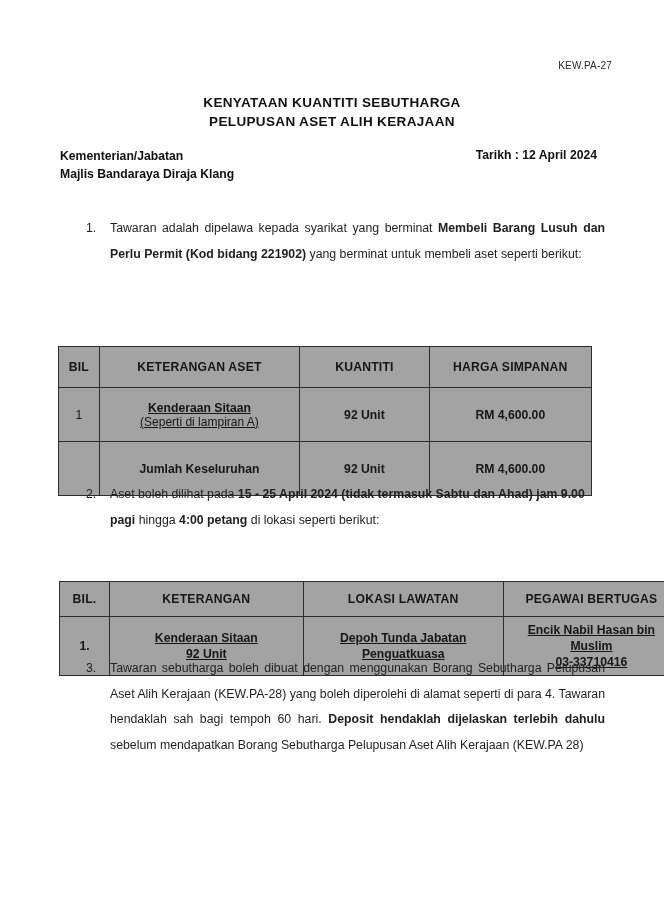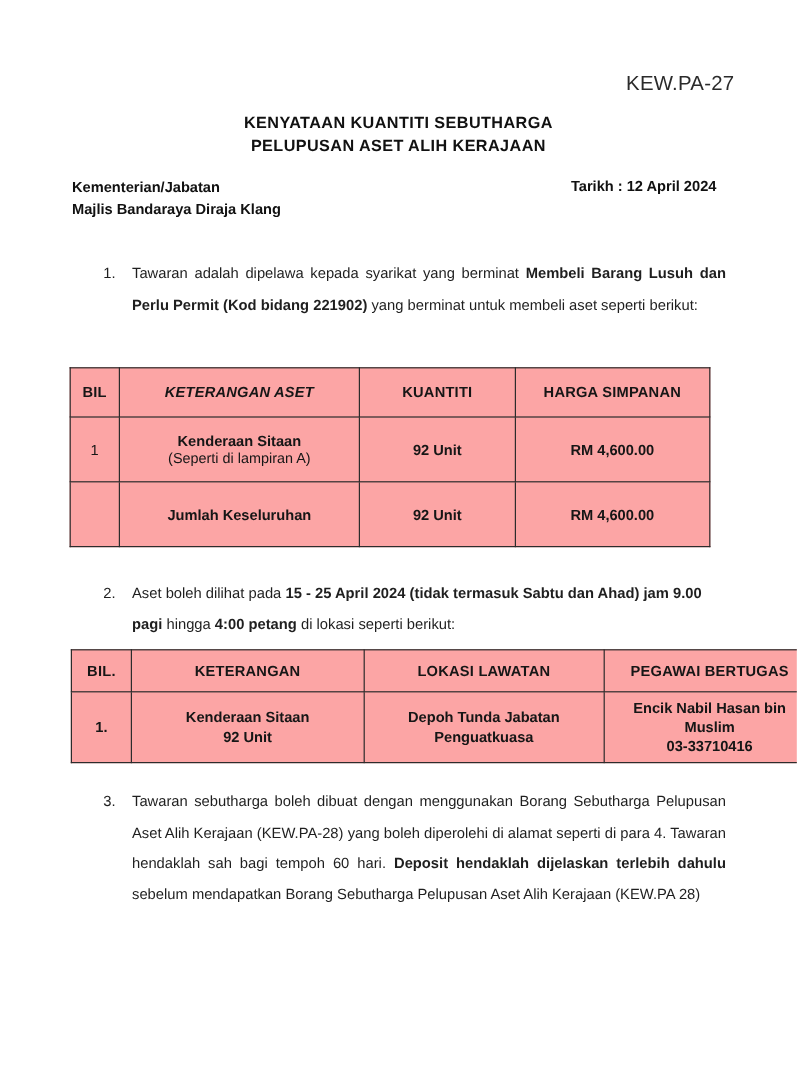--- a/index.html
+++ b/index.html
@@ -23,21 +23,21 @@
     height: 900px;
     box-sizing: border-box;
     padding: 0;
   }
 
   
   .form-code {
     position: absolute;
     top: 60px;
     right: 52px;
-    font-size: 17px;
+    font-size: 10px;
     letter-spacing: 0.2px;
     color: #2b2b2b;
   }
 
   
   .doc-title {
     position: absolute;
     top: 93px;
     left: 0;
     width: 664px;
@@ -100,21 +100,22 @@
   .para b { font-weight: bold; }
 
   #para1 { top: 216px; }
   #para2 { top: 482px; }
   #para3 { top: 656px; }
 
   
   table.doc-table {
     position: absolute;
     border-collapse: collapse;
-    background: #fca5a5;
+    background: #a3a3a3;
+    margin-top: 40px;
   }
   table.doc-table th,
   table.doc-table td {
     border: 1px solid #2c2c2c;
     text-align: center;
     vertical-align: middle;
     color: #161616;
     padding: 2px 3px;
   }
   table.doc-table th {
@@ -133,40 +134,40 @@
     font-size: 12px;
   }
 
   
   #table-assets {
     top: 306px;
     left: 58px;
     width: 534px;
   }
   #table-assets .c-bil   { width: 35px;  }
-  #table-assets .c-desc  { width: 205px; font-style: italic; }
+  #table-assets .c-desc  { width: 205px; }
   #table-assets .c-qty   { width: 129px; }
   #table-assets .c-price { width: 165px; }
   #table-assets thead th { height: 36px; }
   #table-assets tbody tr { height: 54px; }
 
   
   #table-visit {
     top: 541px;
     left: 59px;
     width: 621px;
   }
   #table-visit .c-bil  { width: 39px;  }
   #table-visit .c-desc { width: 171px; }
   #table-visit .c-loc  { width: 177px; }
   #table-visit .c-off  { width: 155px; }
   #table-visit thead th { height: 30px; }
   #table-visit tbody tr { height: 59px; }
   #table-visit td { font-weight: bold; line-height: 16px; }
-  .stack-line { display: block; }
+  .stack-line { display: block; text-decoration: underline; }
 </style>
 </head>
 <body>
 
 <div class="page">
 
   <div class="form-code">KEW.PA-27</div>
 
   <div class="doc-title">
     <div>KENYATAAN KUANTITI SEBUTHARGA</div>

